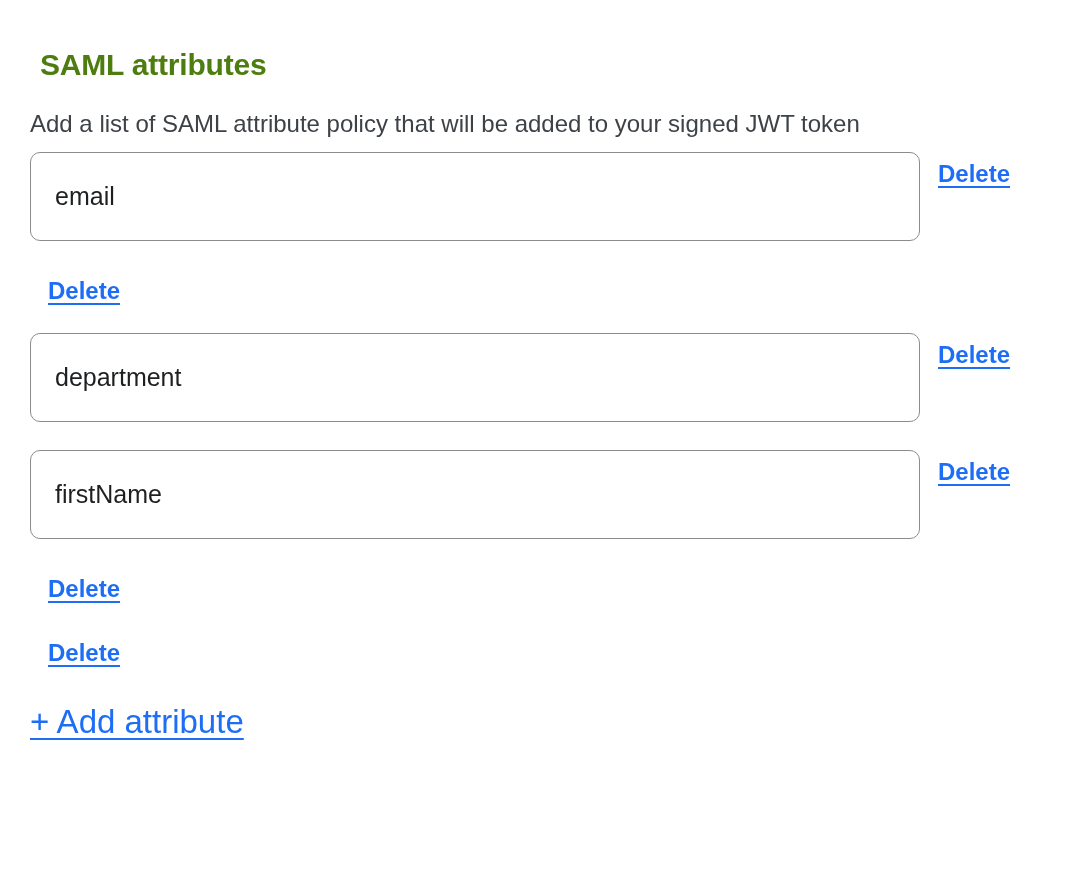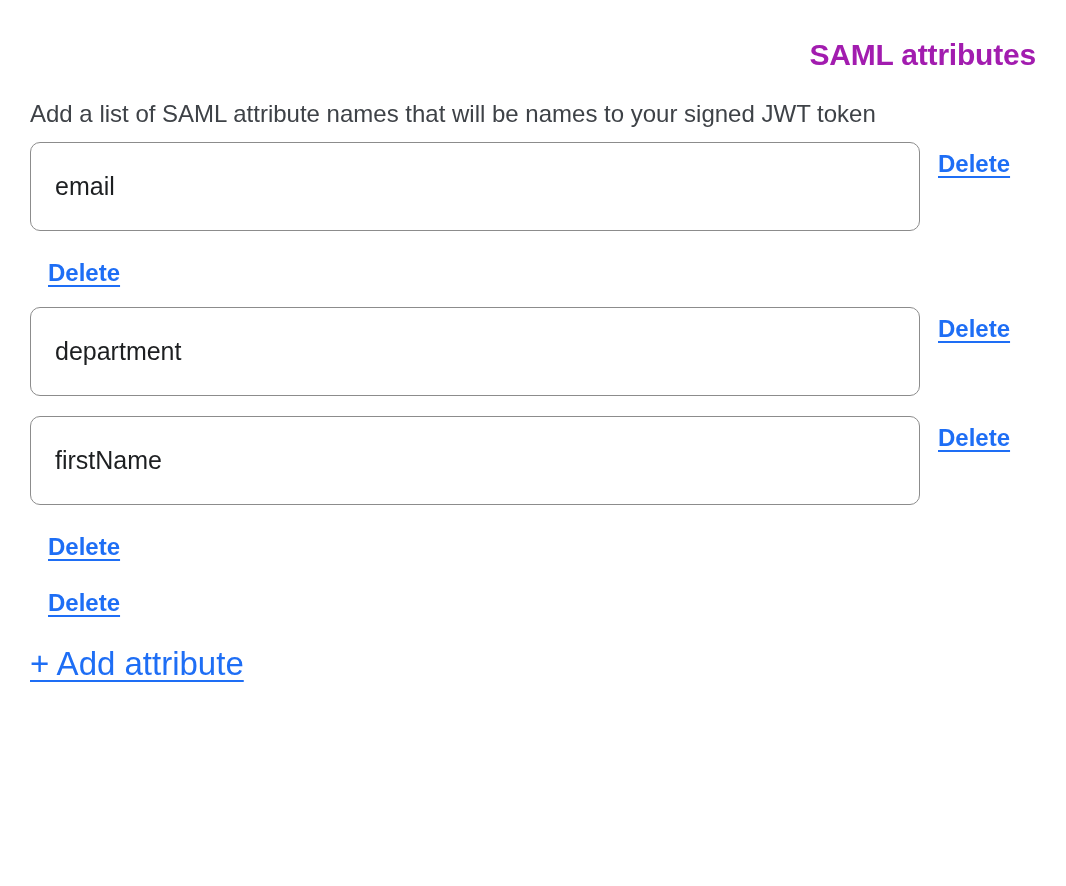--- a/index.html
+++ b/index.html
@@ -12,45 +12,44 @@
     background: #ffffff;
     font-family: "Liberation Sans", "DejaVu Sans", sans-serif;
     overflow: hidden;
   }
   .page {
     box-sizing: border-box;
     padding: 36px 30px 24px 30px;
     width: 1066px;
   }
   .section-title {
-    margin: 0;
+    margin: 10px;
     font-size: 30px;
     line-height: 38px;
     font-weight: 700;
-    color: #a21caf;
+    color: #4d7c0f;
     letter-spacing: -0.2px;
-    text-align: right;
   }
   .section-desc {
     margin: 19px 0 0 0;
     font-size: 24px;
     line-height: 42px;
     color: #3e4247;
   }
   .section-desc .line {
     display: block;
     white-space: nowrap;
   }
   .rows {
     margin-top: 7px;
   }
   .attr-row {
     display: flex;
     align-items: flex-start;
-    margin-bottom: 20px;
+    margin-bottom: 28px;
   }
   .attr-input {
     box-sizing: border-box;
     width: 890px;
     height: 89px;
     border: 1.5px solid #8c8c8c;
     border-radius: 10px;
     padding: 0 24px;
     font-family: inherit;
     font-size: 25px;
@@ -85,21 +84,21 @@
   }
 </style>
 </head>
 <body>
 
 <div class="page">
 
   <h2 class="section-title">SAML attributes</h2>
 
   <p class="section-desc">
-    <span class="line">Add a list of SAML attribute names that will be names to your signed JWT token</span>
+    <span class="line">Add a list of SAML attribute policy that will be added to your signed JWT token</span>
   </p>
 
   <div class="rows">
 
     <div class="attr-row">
       <input class="attr-input" type="text" value="email" style="">
       <a class="delete-link" href="#">Delete</a>
     </div>
 
     <div class="attr-row">

